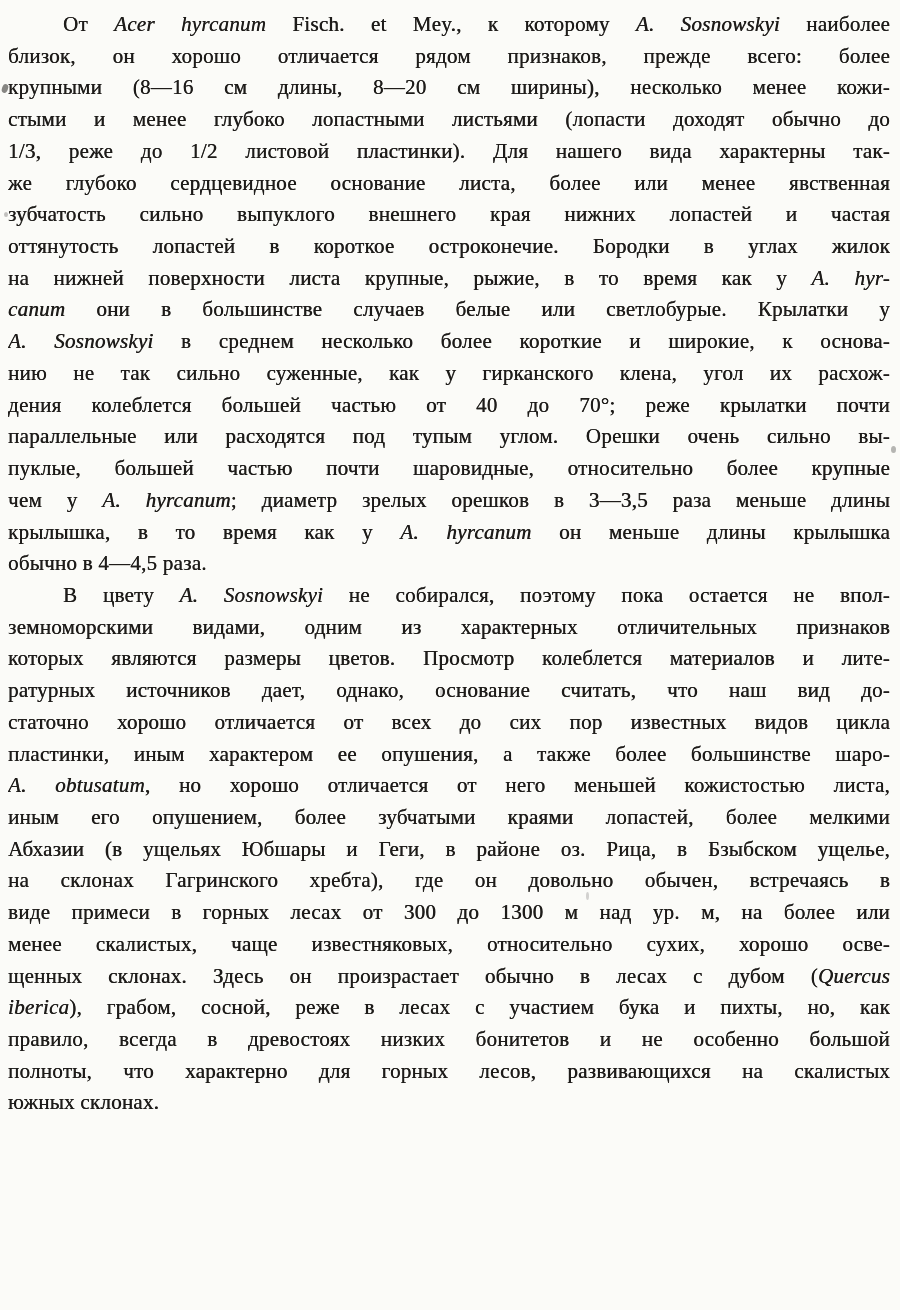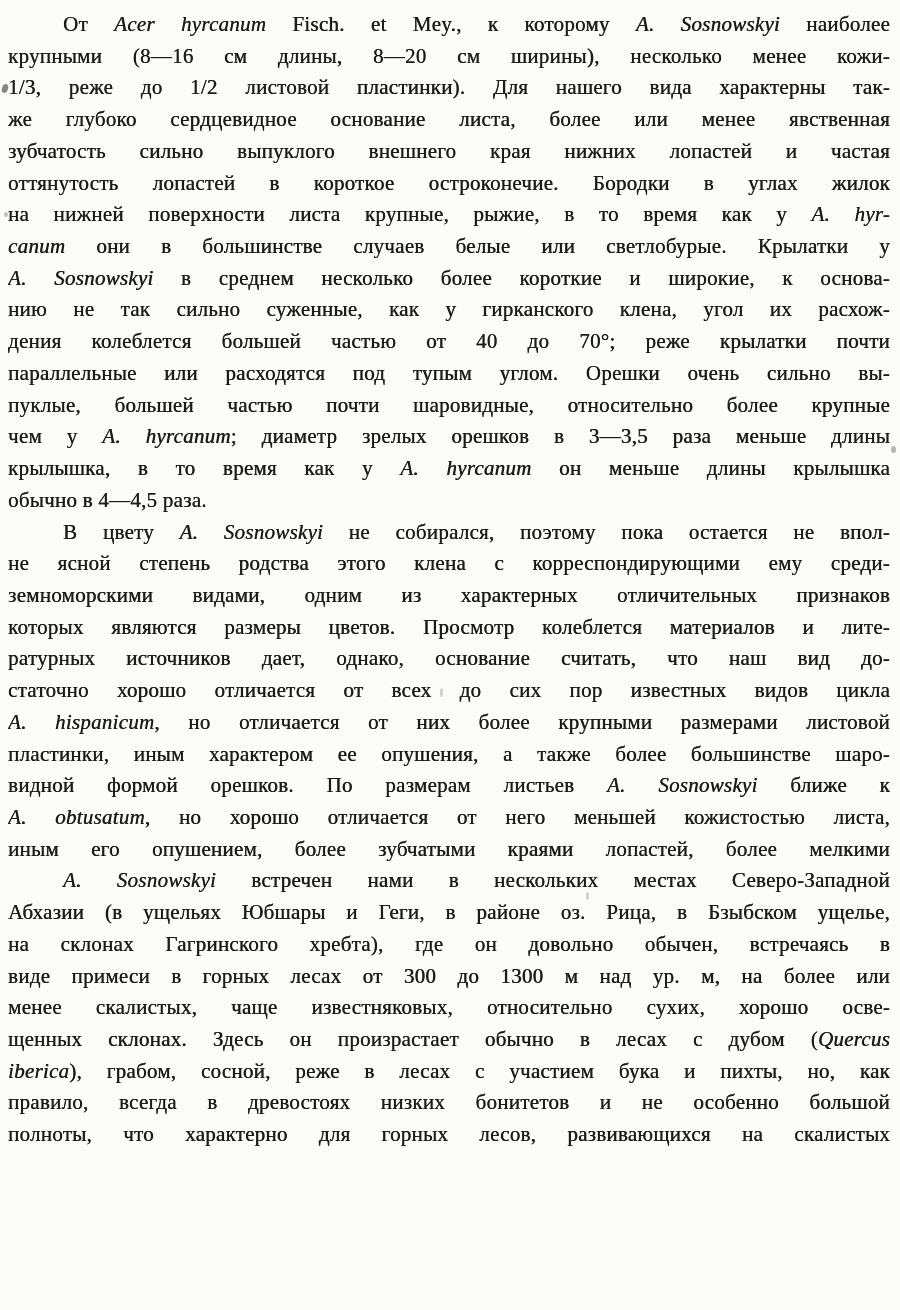--- a/index.html
+++ b/index.html
@@ -50,59 +50,58 @@
   .speck.s4 { left: 440px; top: 688px; width: 3px; height: 9px; opacity: .35; }
   .speck.s5 { left: 586px; top: 892px; width: 3px; height: 8px; opacity: .35; }
 </style>
 </head>
 <body>
 
 <div class="page">
   <div>
       <div class="paragraph">
         <div class="ln indent"><span>От </span><i class="sp">Acer hyrcanum</i><span> Fisch. et Mey., к которому </span><i class="sp">A. Sosnowskyi</i><span> наиболее</span></div>
+        <div class="ln"><span>близок, он хорошо отличается рядом признаков, прежде всего: более</span></div>
         <div class="ln"><span>крупными (8—16 см длины, 8—20 см ширины), несколько менее кожи-</span></div>
+        <div class="ln"><span>стыми и менее глубоко лопастными листьями (лопасти доходят обычно до</span></div>
         <div class="ln"><span>1/3, реже до 1/2 листовой пластинки). Для нашего вида характерны так-</span></div>
         <div class="ln"><span>же глубоко сердцевидное основание листа, более или менее явственная</span></div>
         <div class="ln"><span>зубчатость сильно выпуклого внешнего края нижних лопастей и частая</span></div>
         <div class="ln"><span>оттянутость лопастей в короткое остроконечие. Бородки в углах жилок</span></div>
         <div class="ln"><span>на нижней поверхности листа крупные, рыжие, в то время как у </span><i class="sp">A. hyr-</i></div>
         <div class="ln"><i class="sp">canum</i><span> они в большинстве случаев белые или светлобурые. Крылатки у</span></div>
         <div class="ln"><i class="sp">A. Sosnowskyi</i><span> в среднем несколько более короткие и широкие, к основа-</span></div>
         <div class="ln"><span>нию не так сильно суженные, как у гирканского клена, угол их расхож-</span></div>
         <div class="ln"><span>дения колеблется большей частью от 40 до 70°; реже крылатки почти</span></div>
         <div class="ln"><span>параллельные или расходятся под тупым углом. Орешки очень сильно вы-</span></div>
         <div class="ln"><span>пуклые, большей частью почти шаровидные, относительно более крупные</span></div>
         <div class="ln"><span>чем у </span><i class="sp">A. hyrcanum</i><span>; диаметр зрелых орешков в 3—3,5 раза меньше длины</span></div>
         <div class="ln"><span>крылышка, в то время как у </span><i class="sp">A. hyrcanum</i><span> он меньше длины крылышка</span></div>
         <div class="ln last"><span>обычно в 4—4,5 раза.</span></div>
       </div>
       <div class="paragraph">
         <div class="ln indent"><span>В цвету </span><i class="sp">A. Sosnowskyi</i><span> не собирался, поэтому пока остается не впол-</span></div>
-        <div class="ln"><span>не ясной степень родства этого клена с корреспондирующими ему среди-</span></div>
         <div class="ln"><span>земноморскими видами, одним из характерных отличительных признаков</span></div>
         <div class="ln"><span>которых являются размеры цветов. Просмотр колеблется материалов и лите-</span></div>
         <div class="ln"><span>ратурных источников дает, однако, основание считать, что наш вид до-</span></div>
         <div class="ln"><span>статочно хорошо отличается от всех до сих пор известных видов цикла</span></div>
-        <div class="ln"><i class="sp">A. hispanicum</i><span>, но отличается от них более крупными размерами листовой</span></div>
         <div class="ln"><span>пластинки, иным характером ее опушения, а также более большинстве шаро-</span></div>
-        <div class="ln"><span>видной формой орешков. По размерам листьев </span><i class="sp">A. Sosnowskyi</i><span> ближе к</span></div>
         <div class="ln"><i class="sp">A. obtusatum</i><span>, но хорошо отличается от него меньшей кожистостью листа,</span></div>
         <div class="ln"><span>иным его опушением, более зубчатыми краями лопастей, более мелкими</span></div>
       </div>
       <div class="paragraph">
-        <div class="ln indent"><i class="sp">A. Sosnowskyi</i><span> встречен нами в нескольких местах Северо-Западной</span></div>
         <div class="ln"><span>Абхазии (в ущельях Юбшары и Геги, в районе оз. Рица, в Бзыбском ущелье,</span></div>
         <div class="ln"><span>на склонах Гагринского хребта), где он довольно обычен, встречаясь в</span></div>
         <div class="ln"><span>виде примеси в горных лесах от 300 до 1300 м над ур. м, на более или</span></div>
         <div class="ln"><span>менее скалистых, чаще известняковых, относительно сухих, хорошо осве-</span></div>
         <div class="ln"><span>щенных склонах. Здесь он произрастает обычно в лесах с дубом (</span><i class="sp">Quercus</i></div>
         <div class="ln"><i class="sp">iberica</i><span>), грабом, сосной, реже в лесах с участием бука и пихты, но, как</span></div>
         <div class="ln"><span>правило, всегда в древостоях низких бонитетов и не особенно большой</span></div>
         <div class="ln"><span>полноты, что характерно для горных лесов, развивающихся на скалистых</span></div>
+        <div class="ln last"><span>южных склонах.</span></div>
       </div>
     </div>
   <span class="speck s1"></span>
   <span class="speck s2"></span>
   <span class="speck s3"></span>
   <span class="speck s4"></span>
   <span class="speck s5"></span>
 </div>
 
 </body></html>

